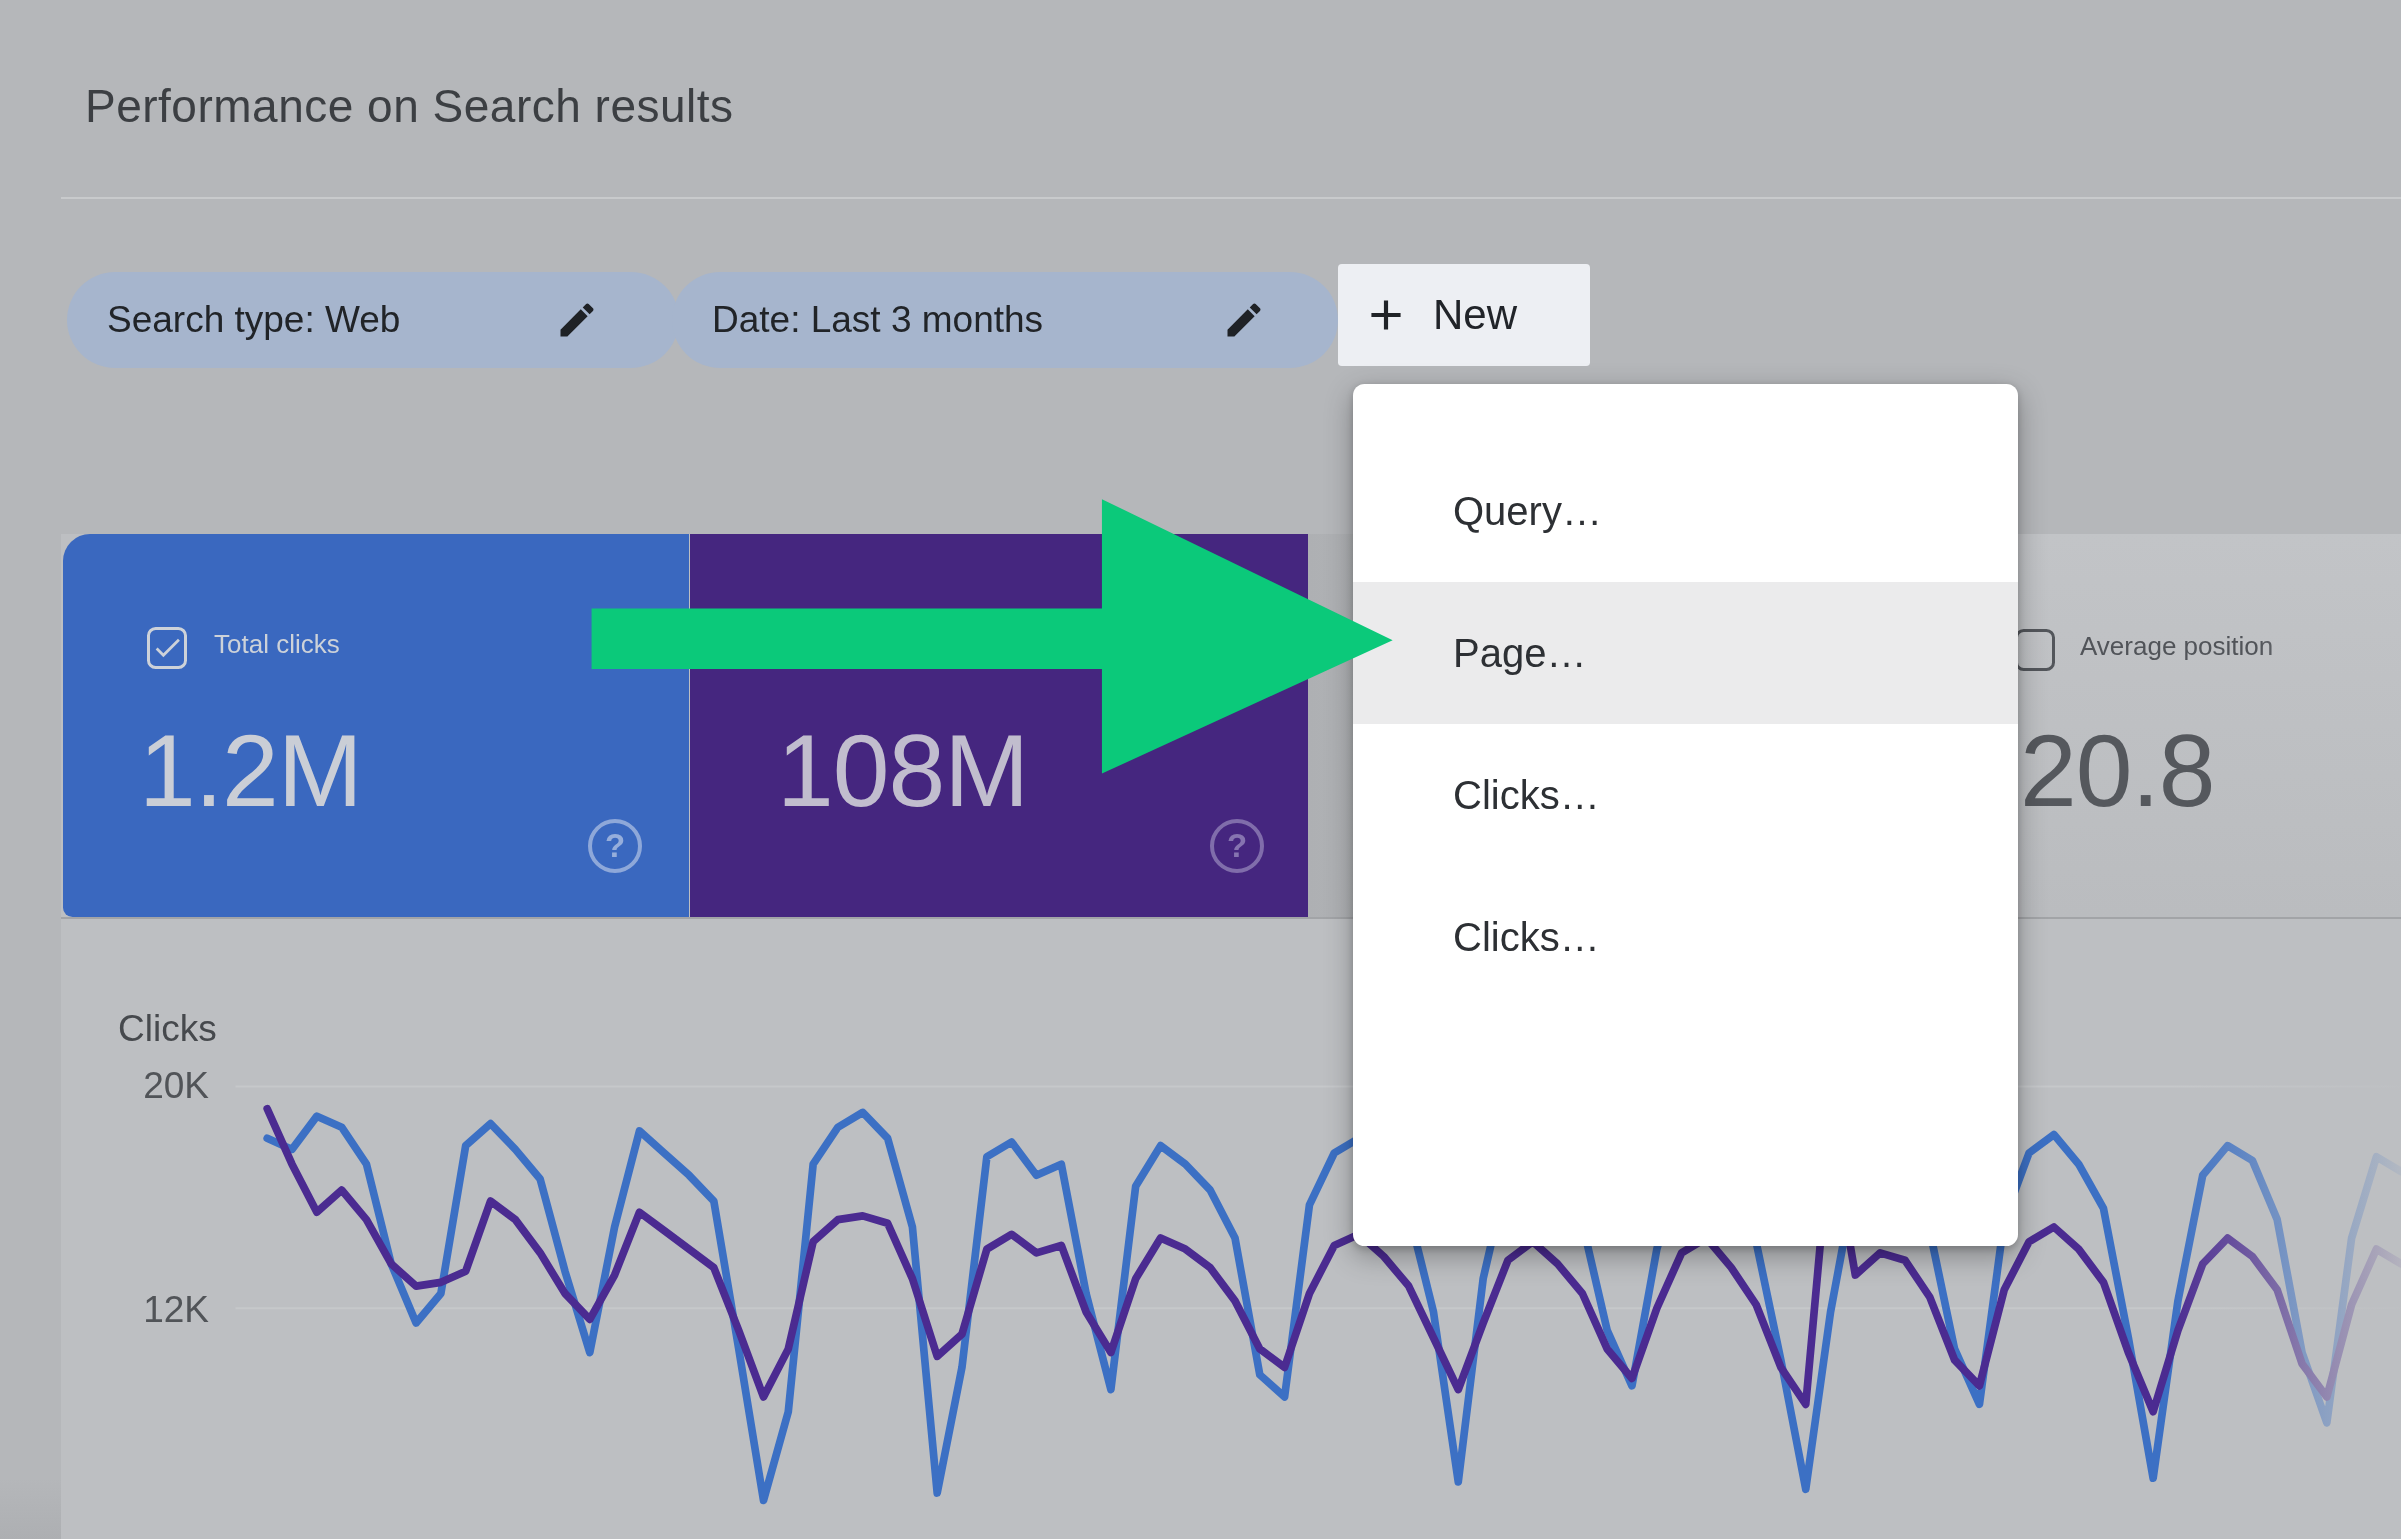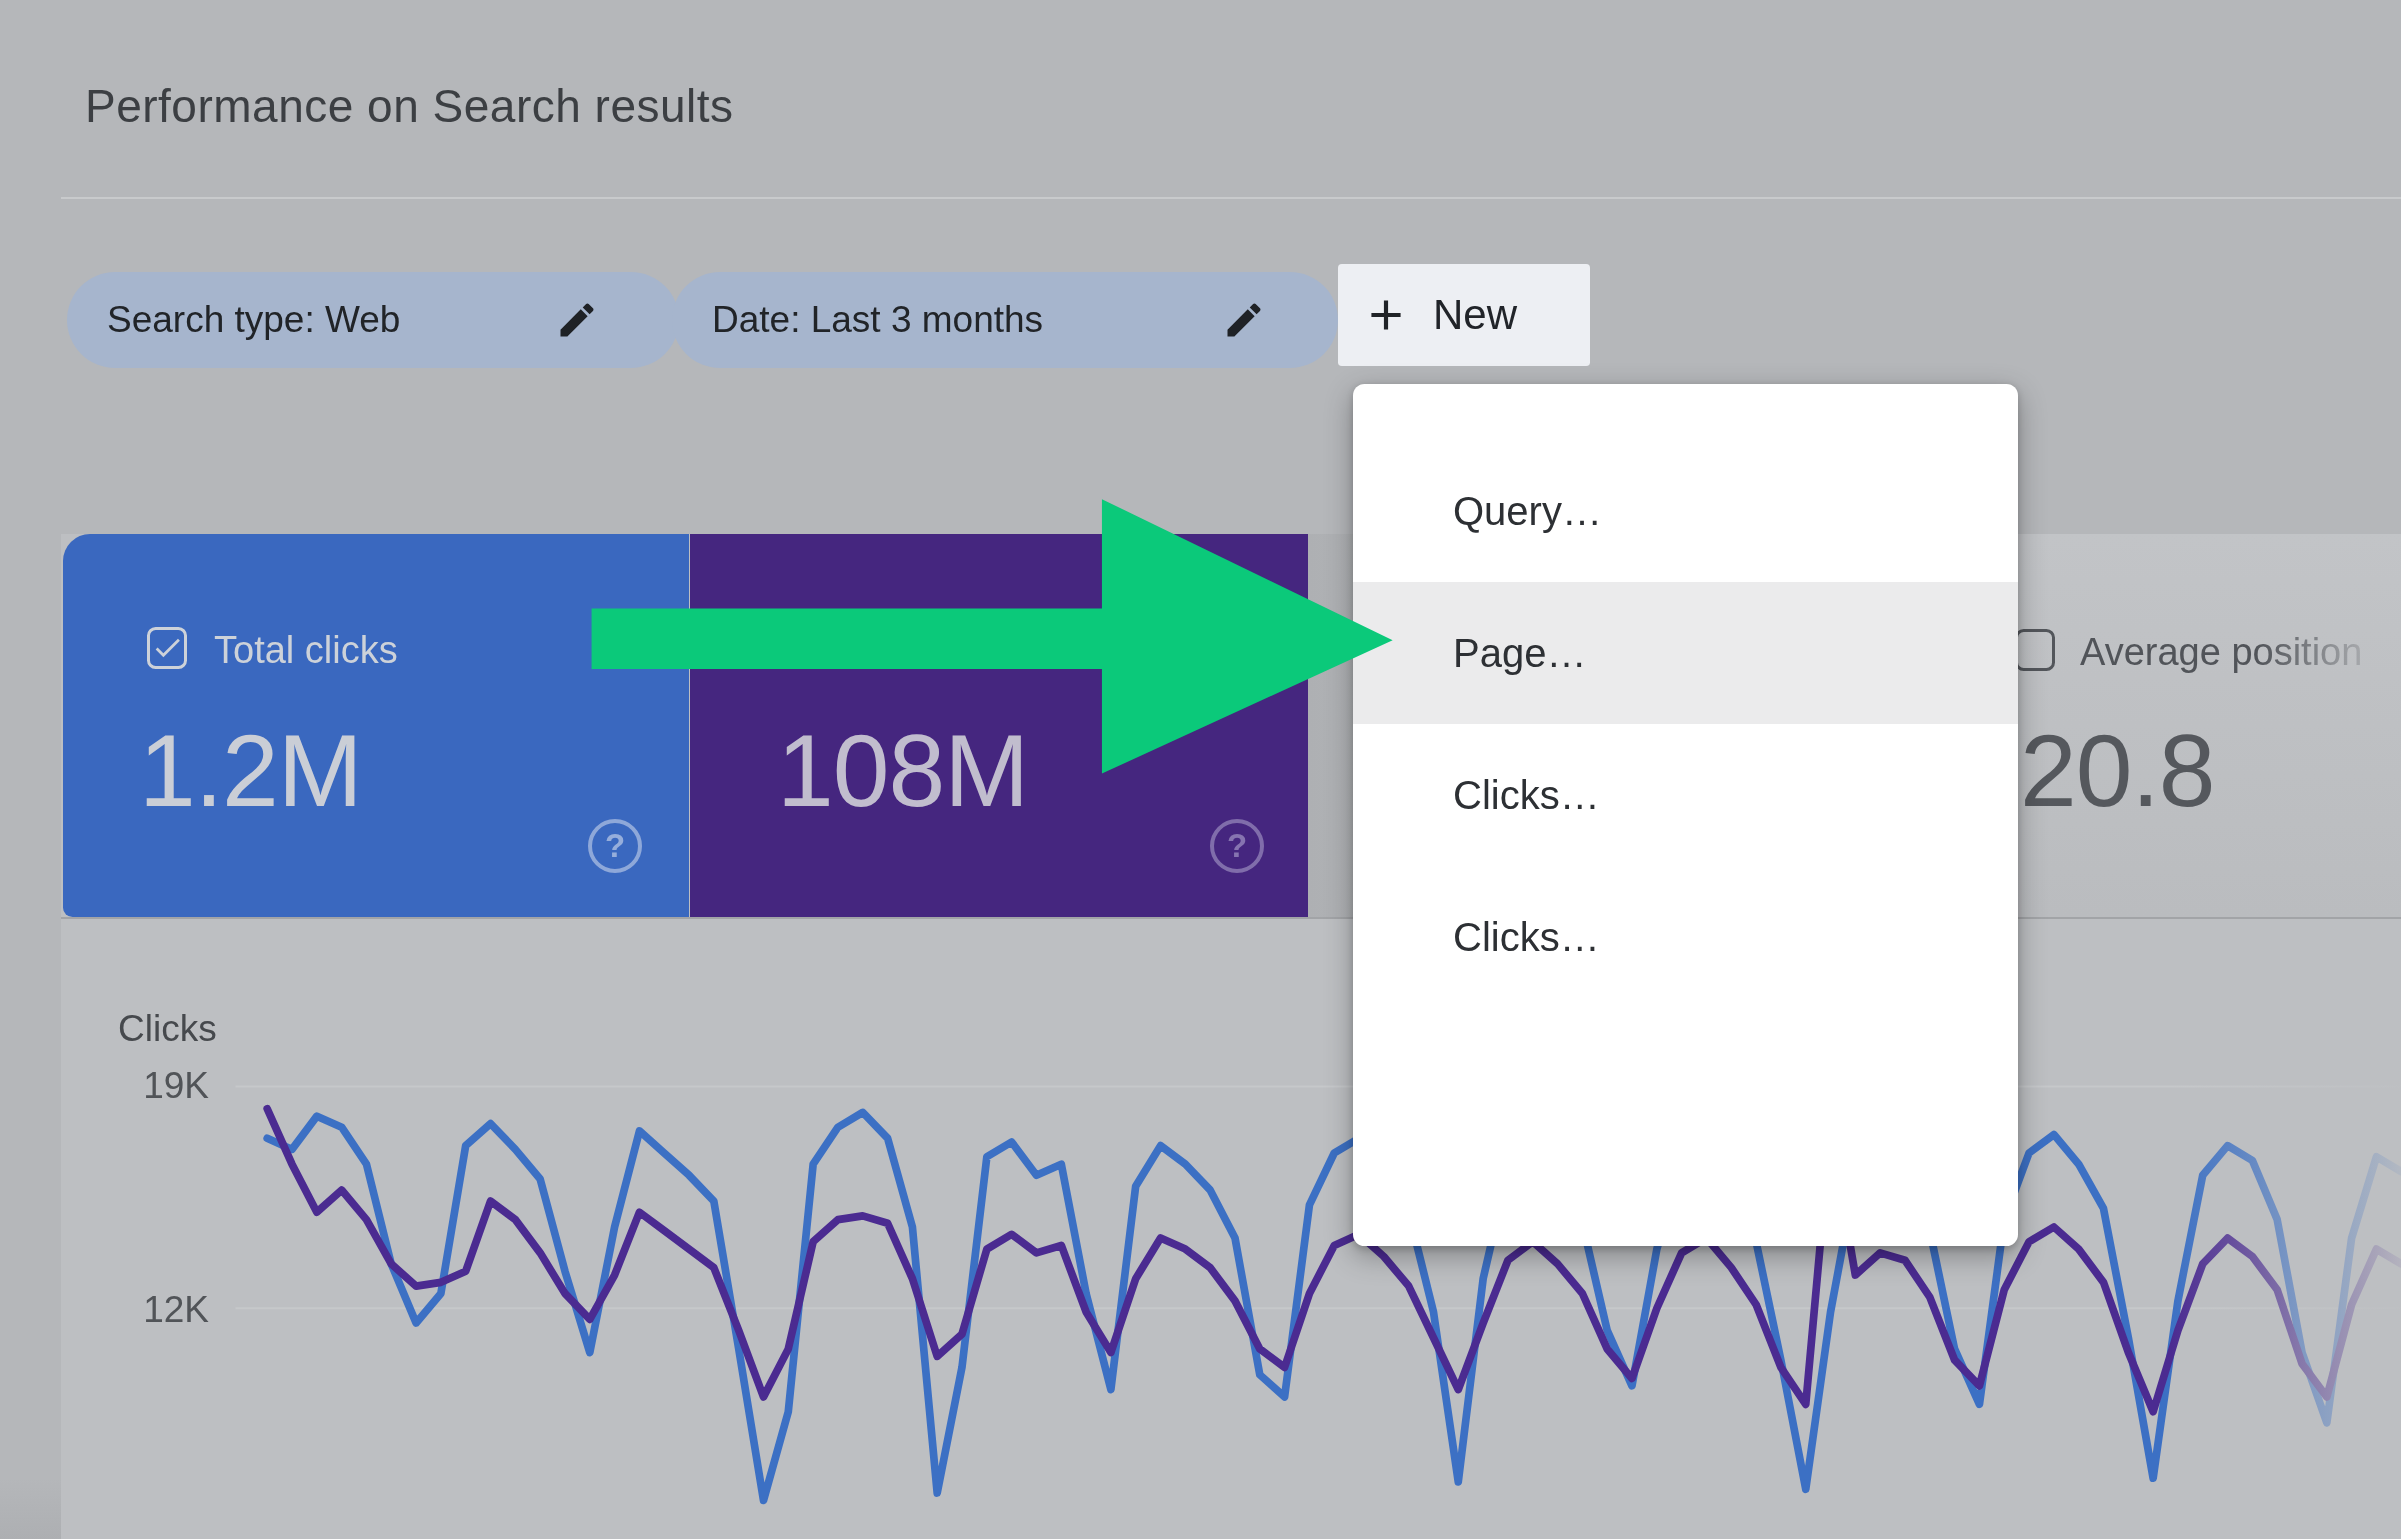--- a/index.html
+++ b/index.html
@@ -39,21 +39,21 @@
   .card-clicks{left:63px;width:626px;background:#3a68bf;border-radius:27px 0 0 9.6px;}
   .card-impressions{left:690px;width:619px;background:#45267f;}
   .card-hidden{left:1308px;width:709px;background:linear-gradient(90deg,#aeb0b3,#bfc1c4 60%,#bfc1c4);}
   .card-position{left:2014px;width:388px;background:linear-gradient(#c2c4c7,#babcbf);}
 
   .checkbox{width:40px;height:42px;border-radius:8.6px;box-sizing:border-box;}
   .cb-checked{left:147px;top:627px;border:3.8px solid #cdd2d9;}
   .cb-checked svg{width:33px;height:33px;margin:1px 0 0 1px;fill:#cdd2d9;}
   .cb-unchecked{left:2015px;top:629px;border:3.8px solid #53565b;}
 
-  .metric-label{font-size:38px;white-space:nowrap;}
+  .metric-label{font-size:26px;white-space:nowrap;}
   .label-clicks{left:214px;top:629px;color:#cdd2d9;}
   .label-position{left:2080px;top:631px;color:#515459;width:322px;overflow:hidden;
       -webkit-mask-image:linear-gradient(90deg,#000 55%,transparent 97%);
       mask-image:linear-gradient(90deg,#000 55%,transparent 97%);}
 
   .metric-value{font-size:102px;letter-spacing:-1px;white-space:nowrap;}
   .value-clicks{left:99px;top:713px;color:#caced6;margin-left:40px;}
   .value-impressions{left:777px;top:713px;color:#c1bdce;}
   .value-position{left:2020px;top:713px;color:#55585d;}
 
@@ -131,21 +131,21 @@
 <div class="abs metric-value value-impressions">108M</div>
 <div class="abs help-icon help-purple">
     <span>?</span>
   </div>
 
 <div class="abs checkbox cb-unchecked"></div>
 <div class="abs metric-label label-position">Average position</div>
 <div class="abs metric-value value-position">20.8</div>
 
 <div class="abs chart-title">Clicks</div>
-<div class="abs axis-tick tick-18k">19K</div>
+<div class="abs axis-tick tick-18k">20K</div>
 <div class="abs axis-tick tick-12k">12K</div>
 <svg id="chart-svg" class="abs" viewBox="0 0 2500 1603">
     <line x1="245" x2="2500" y1="1131" y2="1131" class="gridline"></line>
     <line x1="245" x2="2500" y1="1361.772" y2="1361.772" class="gridline"></line>
     <polyline points="278.0,1184.8 303.8,1196.4 329.7,1161.8 355.5,1173.3 381.3,1211.8 407.1,1315.6 433.0,1377.2 458.8,1346.4 484.6,1192.5 510.5,1169.5 536.3,1196.4 562.1,1227.2 588.0,1323.3 613.8,1407.9 639.6,1277.2 665.5,1177.2 691.3,1200.2 717.1,1223.3 742.9,1250.2 768.8,1404.1 794.6,1561.8 820.4,1469.5 846.3,1211.8 872.1,1173.3 897.9,1157.9 923.8,1184.8 949.6,1277.2 975.4,1554.1 1001.2,1423.3 1027.1,1204.1 1052.9,1188.7 1078.7,1223.3 1104.6,1211.8 1130.4,1346.4 1156.2,1446.4 1182.0,1234.8 1207.9,1192.5 1233.7,1211.8 1259.5,1238.7 1285.4,1288.7 1311.2,1431.0 1337.0,1454.1 1362.9,1254.1 1388.7,1200.2 1414.5,1184.8 1440.3,1215.6 1466.2,1261.8 1492.0,1365.6 1517.8,1542.5 1543.7,1331.0 1569.5,1219.5 1595.3,1196.4 1621.2,1227.2 1647.0,1273.3 1672.8,1384.8 1698.6,1442.5 1724.5,1300.2 1750.3,1207.9 1776.1,1192.5 1802.0,1231.0 1827.8,1292.5 1853.6,1415.6 1879.5,1550.2 1905.3,1365.6 1931.1,1227.2 1956.9,1204.1 1982.8,1215.6 2008.6,1281.0 2034.4,1404.1 2060.3,1461.8 2086.1,1269.5 2111.9,1200.2 2137.8,1181.0 2163.6,1211.8 2189.4,1257.9 2215.3,1392.5 2241.1,1538.7 2266.9,1354.1 2292.7,1223.3 2318.6,1192.5 2344.4,1207.9 2370.2,1269.5 2396.1,1407.9 2421.9,1481.0 2447.7,1288.7 2473.5,1204.1 2499.4,1219.5" fill="none" stroke="#3c70c4" stroke-width="8" stroke-linejoin="round" stroke-linecap="round"></polyline>
     <polyline points="278.0,1154.1 303.8,1211.8 329.7,1261.8 355.5,1238.7 381.3,1269.5 407.1,1315.6 433.0,1338.7 458.8,1334.8 484.6,1323.3 510.5,1250.2 536.3,1269.5 562.1,1304.1 588.0,1346.4 613.8,1373.3 639.6,1327.2 665.5,1261.8 691.3,1281.0 717.1,1300.2 742.9,1319.5 768.8,1384.8 794.6,1454.1 820.4,1404.1 846.3,1292.5 872.1,1269.5 897.9,1265.6 923.8,1273.3 949.6,1331.0 975.4,1411.8 1001.2,1388.7 1027.1,1300.2 1052.9,1284.8 1078.7,1304.1 1104.6,1296.4 1130.4,1365.6 1156.2,1407.9 1182.0,1331.0 1207.9,1288.7 1233.7,1300.2 1259.5,1319.5 1285.4,1354.1 1311.2,1404.1 1337.0,1423.3 1362.9,1346.4 1388.7,1296.4 1414.5,1284.8 1440.3,1307.9 1466.2,1338.7 1492.0,1392.5 1517.8,1446.4 1543.7,1377.2 1569.5,1311.8 1595.3,1292.5 1621.2,1315.6 1647.0,1346.4 1672.8,1404.1 1698.6,1434.8 1724.5,1361.8 1750.3,1304.1 1776.1,1288.7 1802.0,1319.5 1827.8,1357.9 1853.6,1423.3 1879.5,1461.8 1905.3,1177.2 1931.1,1327.2 1956.9,1304.1 1982.8,1311.8 2008.6,1350.2 2034.4,1415.6 2060.3,1442.5 2086.1,1342.5 2111.9,1292.5 2137.8,1277.2 2163.6,1300.2 2189.4,1334.8 2215.3,1407.9 2241.1,1469.5 2266.9,1384.8 2292.7,1315.6 2318.6,1288.7 2344.4,1307.9 2370.2,1342.5 2396.1,1419.5 2421.9,1454.1 2447.7,1357.9 2473.5,1300.2 2499.4,1315.6" fill="none" stroke="#4b2b91" stroke-width="8" stroke-linejoin="round" stroke-linecap="round"></polyline>
   </svg>
 <div class="abs chart-fade"></div>
 
 <div class="abs dropdown">

